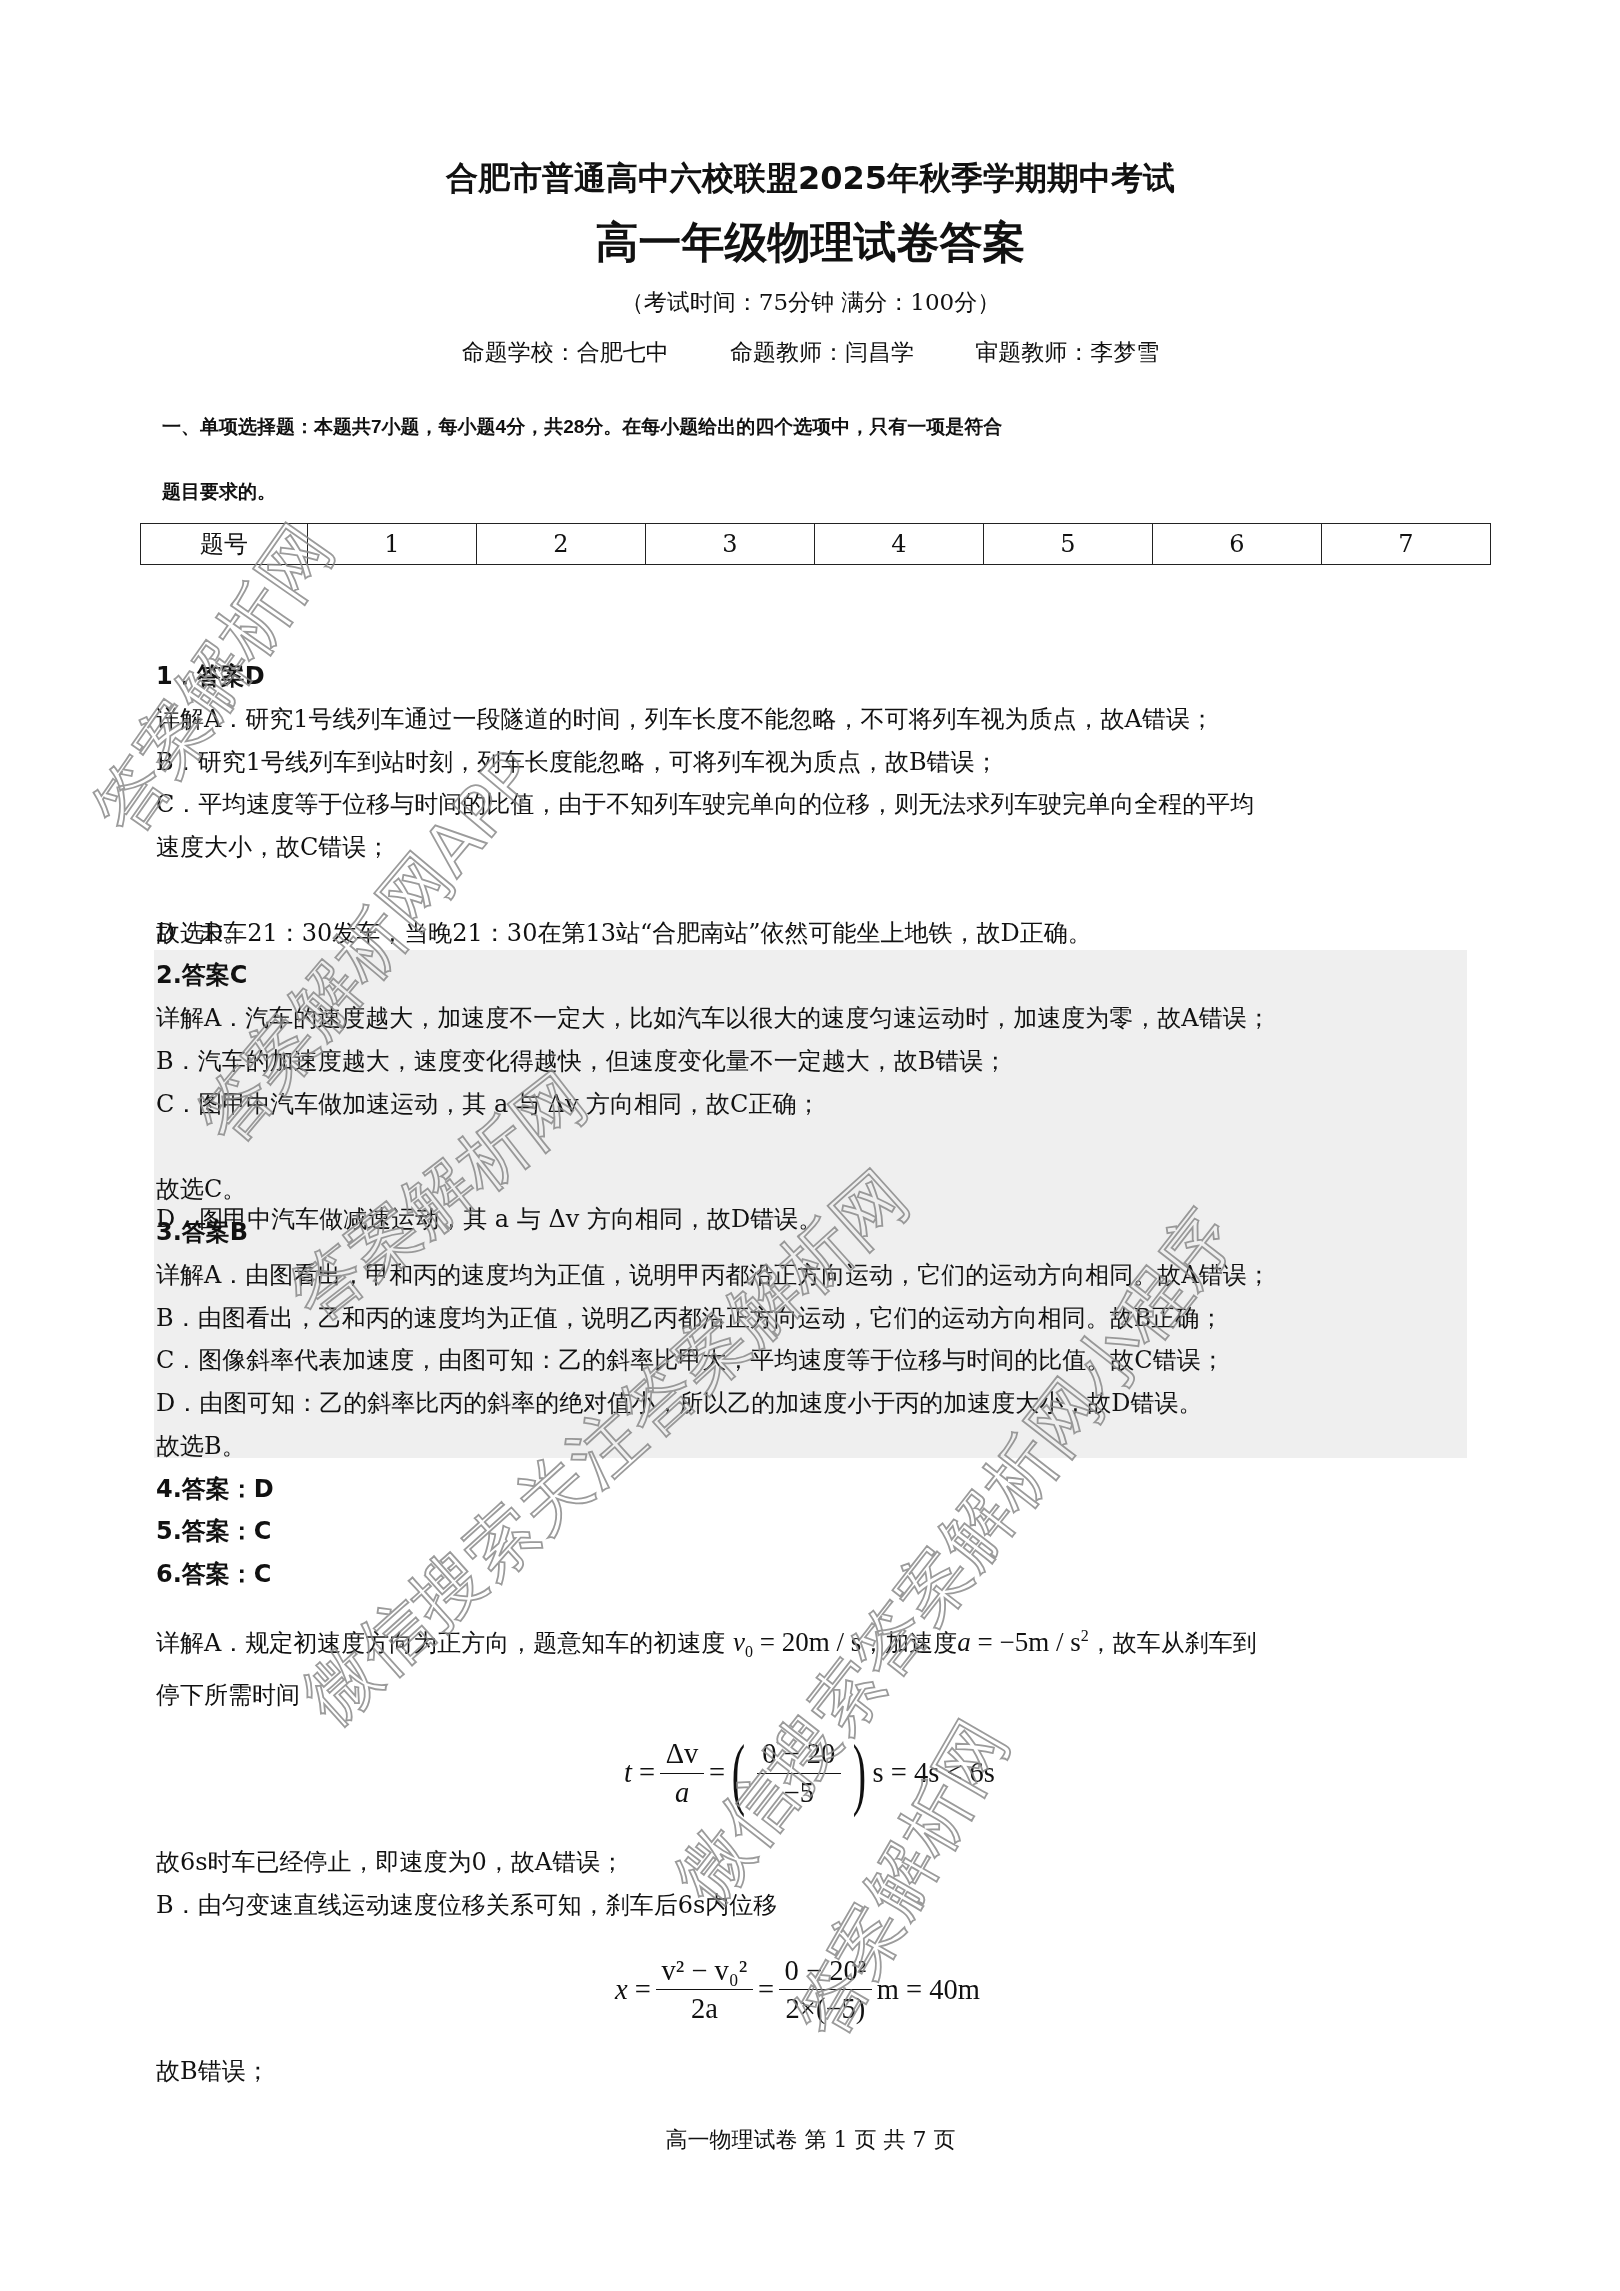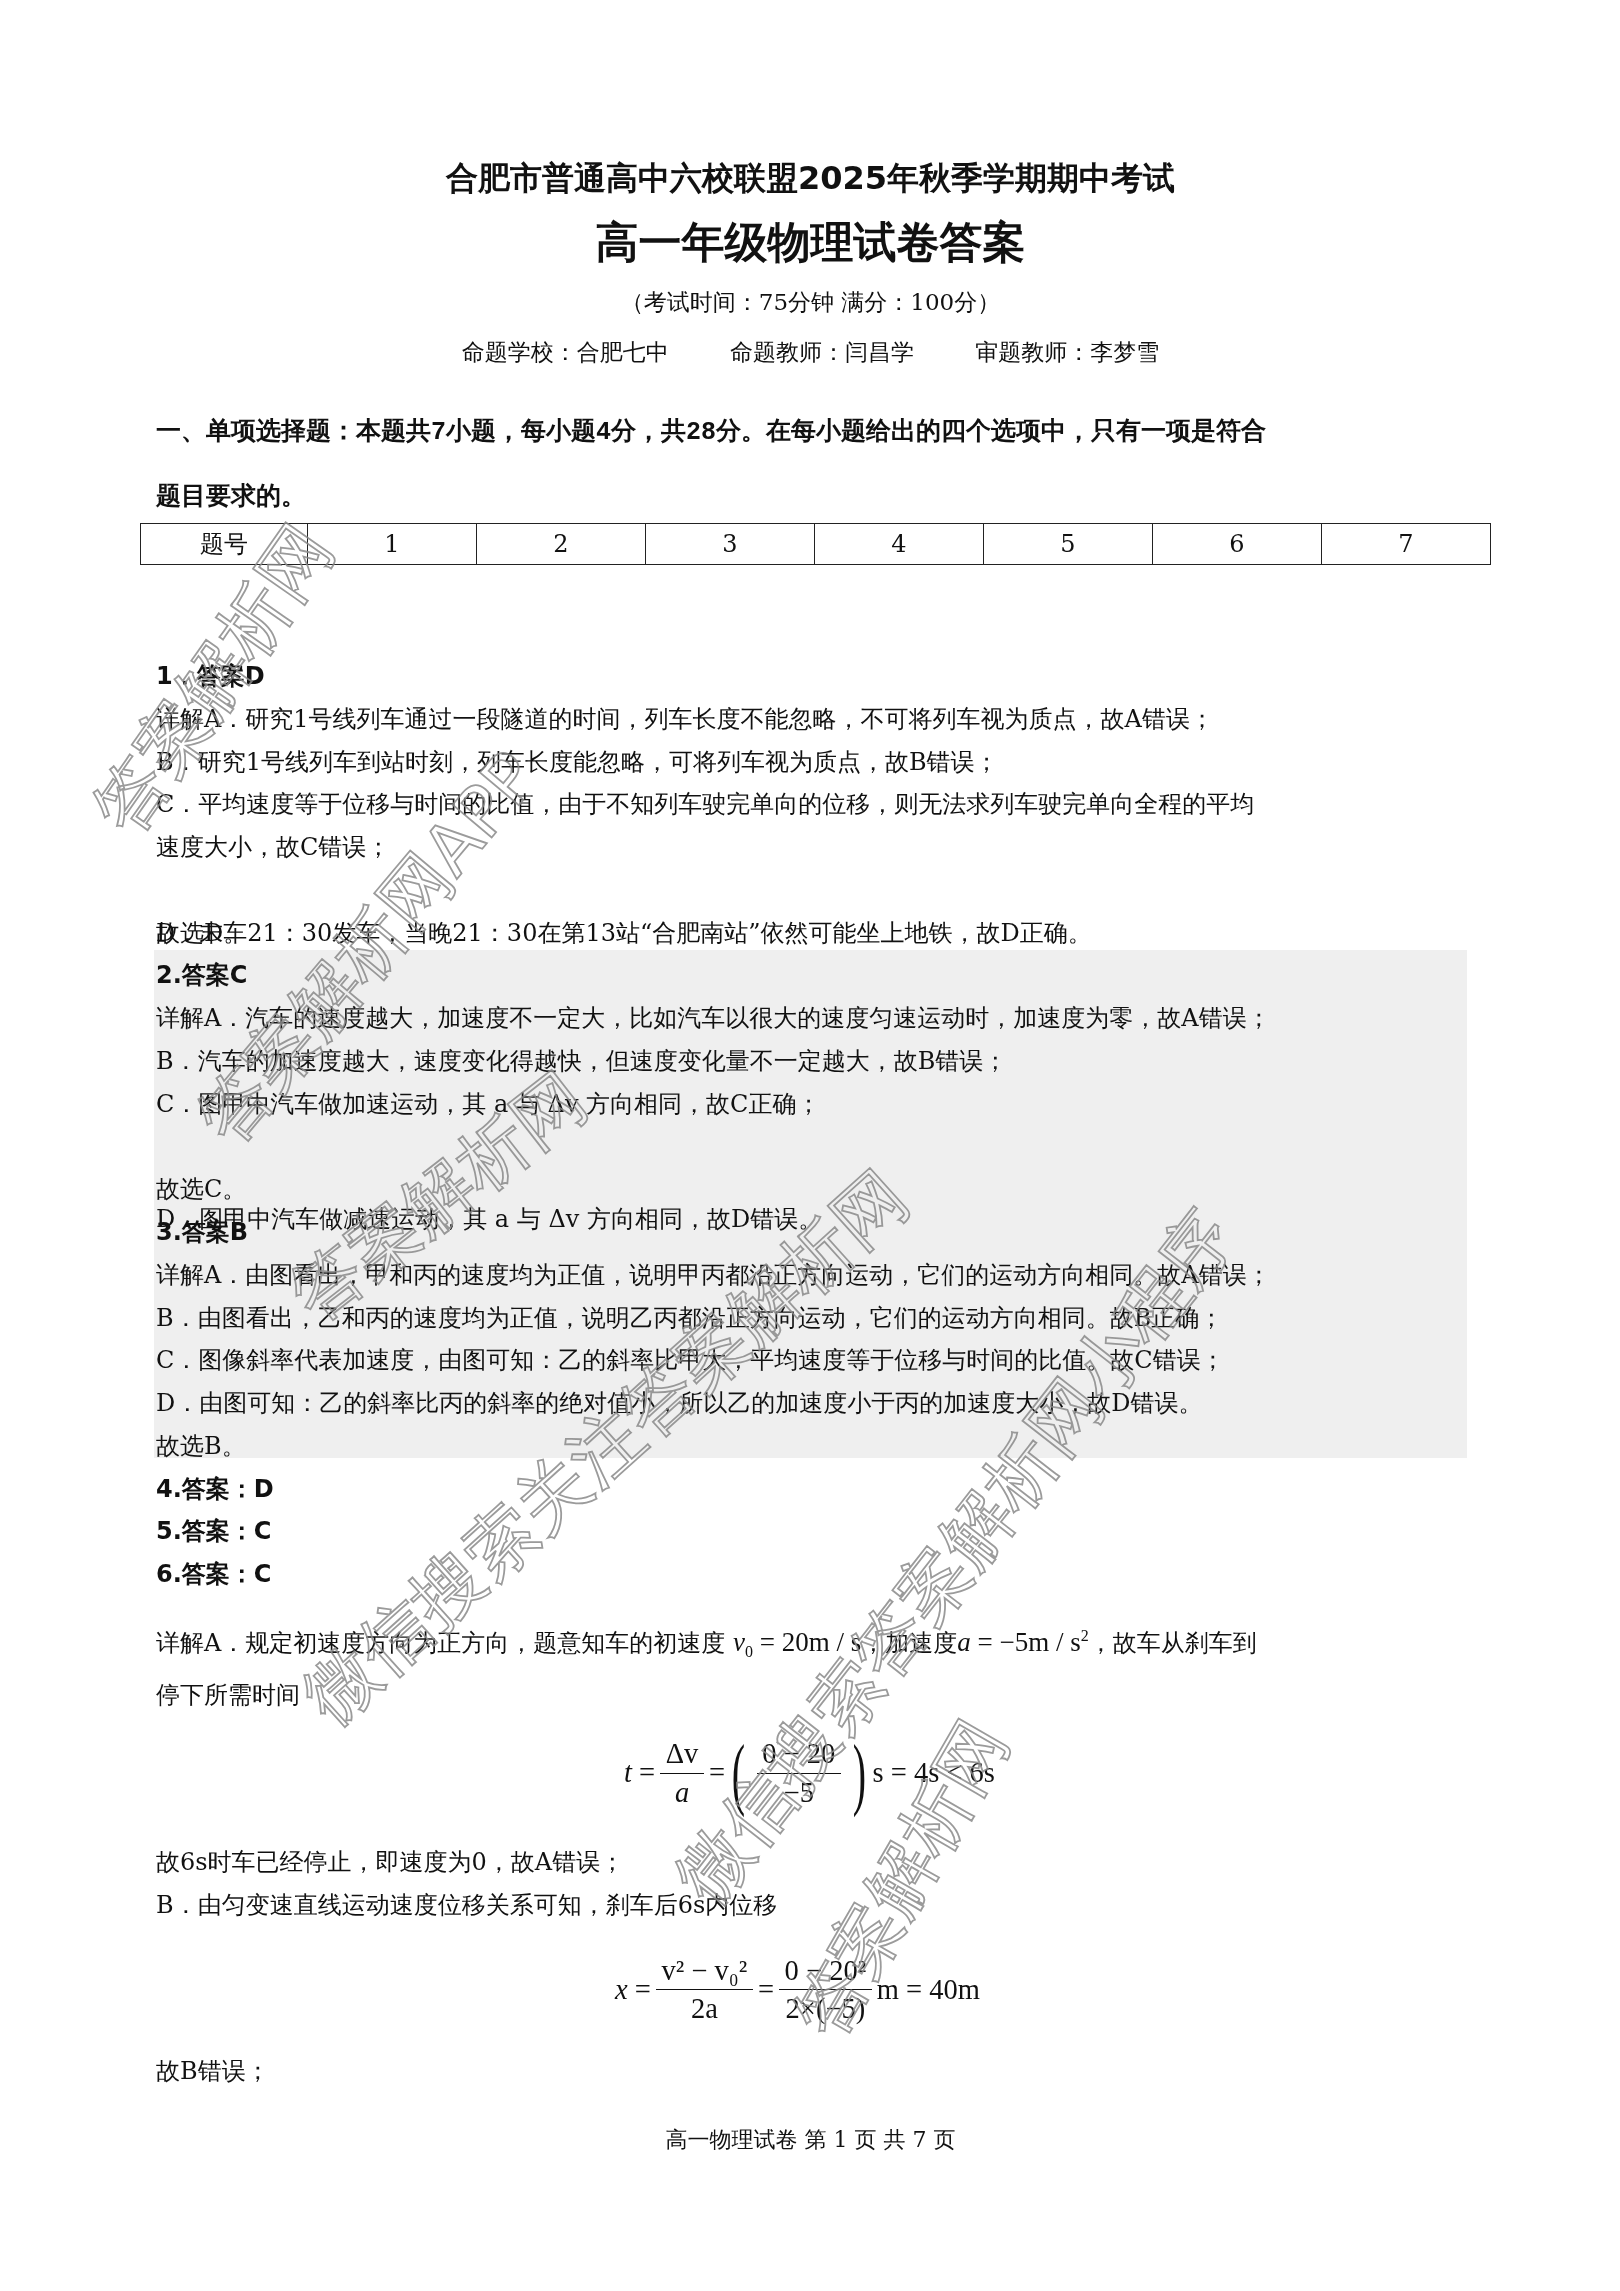--- a/index.html
+++ b/index.html
@@ -5,21 +5,21 @@
   html, body { margin:0; padding:0; background:#ffffff; }
   body { width:1621px; height:2292px; position:relative; overflow:hidden;
          font-family:"DejaVu Serif","Liberation Serif",serif; color:#111; }
   .abs { position:absolute; }
   .center { left:0; width:1621px; text-align:center; }
   .t1 { top:157px; font-size:32px; font-weight:bold; font-family:"DejaVu Sans","Liberation Sans",sans-serif; letter-spacing:0px; }
   .t2 { top:214px; font-size:43px; font-weight:bold; font-family:"DejaVu Sans","Liberation Sans",sans-serif; }
   .t3 { top:287px; font-size:23px; }
   .t4 { top:337px; font-size:23px; }
   .t4 span { margin:0 27px; }
-  .sec { left:156px; width:1319px; font-size:25px; font-weight:bold; font-family:Liberation Mono, monospace; }
+  .sec { left:162px; width:1319px; font-size:19px; font-weight:bold; font-family:Liberation Sans, sans-serif; }
   table.ans { position:absolute; left:140px; top:523px; width:1351px; border-collapse:collapse; font-size:24px; }
   table.ans td { border:1.8px solid #222; height:40px; text-align:center; padding:0; }
   table.ans td:first-child { width:166px; font-family:"DejaVu Sans","Liberation Sans",sans-serif; }
   .graybox { position:absolute; left:154px; top:950px; width:1313px; height:508px; background:#efefef; }
   .line { position:absolute; left:156px; font-size:24px; line-height:1.15; white-space:nowrap; }
   .bold { font-weight:bold; font-family:"DejaVu Sans","Liberation Sans",sans-serif; }
   .formula { position:absolute; font-family:"Liberation Serif","DejaVu Serif",serif; font-size:28.5px; display:flex; align-items:center; }
   .frac { display:inline-flex; flex-direction:column; align-items:center; margin:0 5.3px; }
   .frac .num { padding:0 5.3px; border-bottom:1.8px solid #111; line-height:1.3; }
   .frac .den { padding:0 5.3px; line-height:1.3; }

